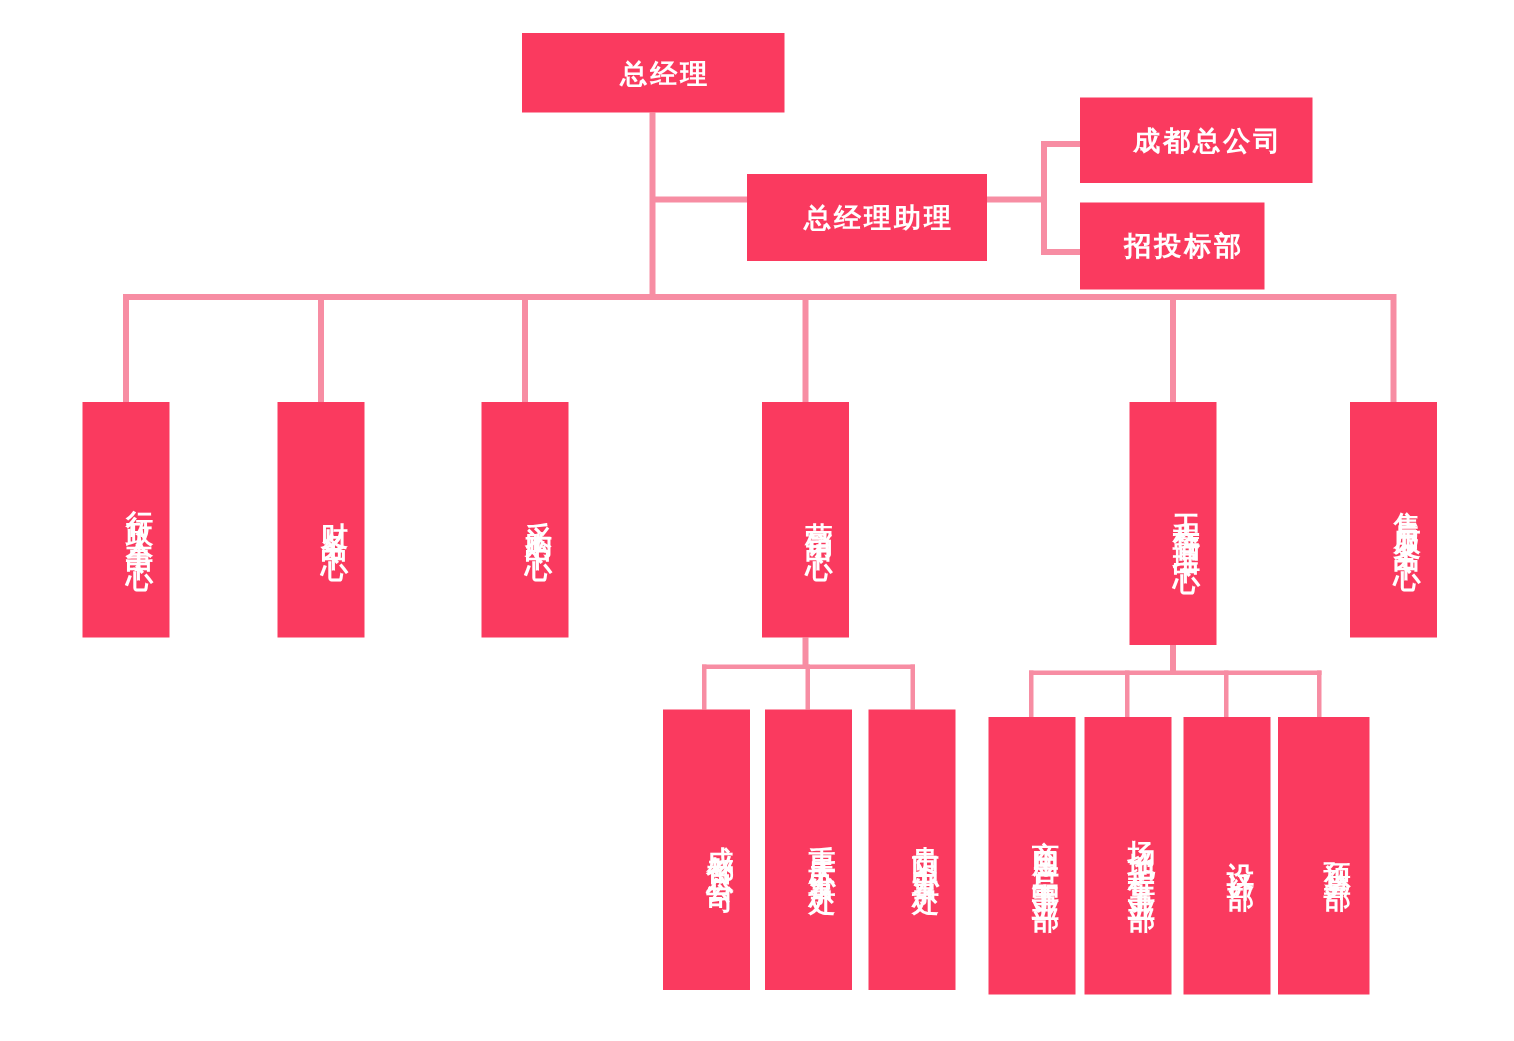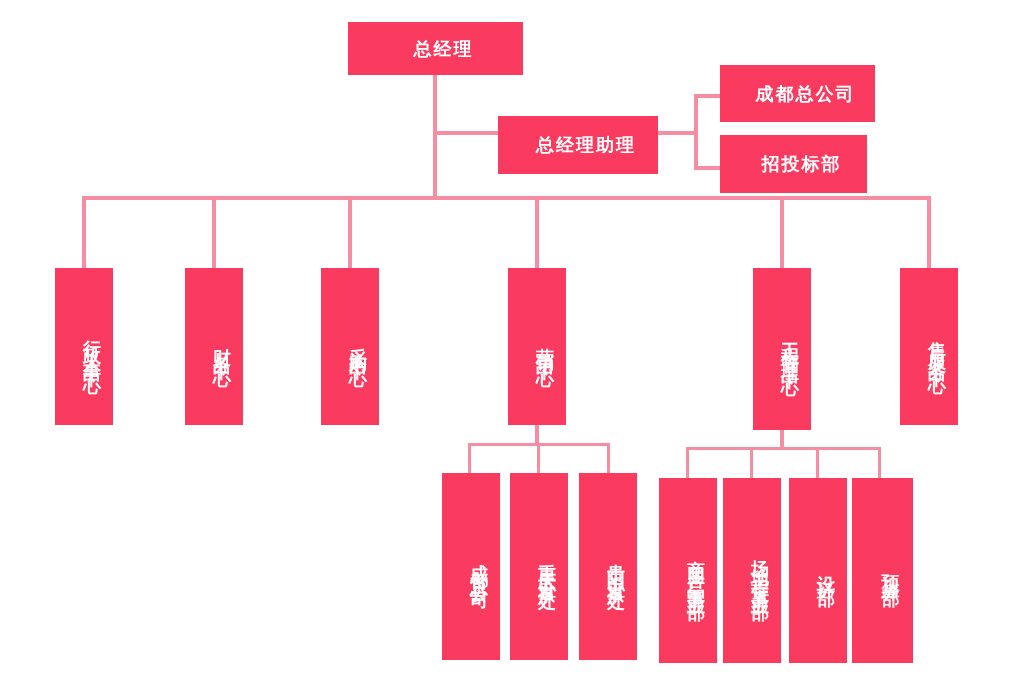--- a/index.html
+++ b/index.html
@@ -77,21 +77,21 @@
 
   <div class="node h" style="left:348px; top:22px;  width:175px; height:53px;">
     <span>总经理</span>
   </div>
   <div class="node h" style="left:498px; top:116px; width:160px; height:58px;">
     <span>总经理助理</span>
   </div>
   <div class="node h" style="left:720px; top:65px;  width:155px; height:57px;">
     <span>成都总公司</span>
   </div>
-  <div class="node h" style="left:720px; top:135px; width:147px; height:58px;">
+  <div class="node h" style="left:720px; top:135px; width:123px; height:58px;">
     <span>招投标部</span>
   </div>
 
   <div class="node v" style="left:55px;  top:268px; width:58px; height:157px;">
     <span>行政人事中心</span>
   </div>
   <div class="node v" style="left:185px; top:268px; width:58px; height:157px;">
     <span>财务中心</span>
   </div>
   <div class="node v" style="left:321px; top:268px; width:58px; height:157px;">

